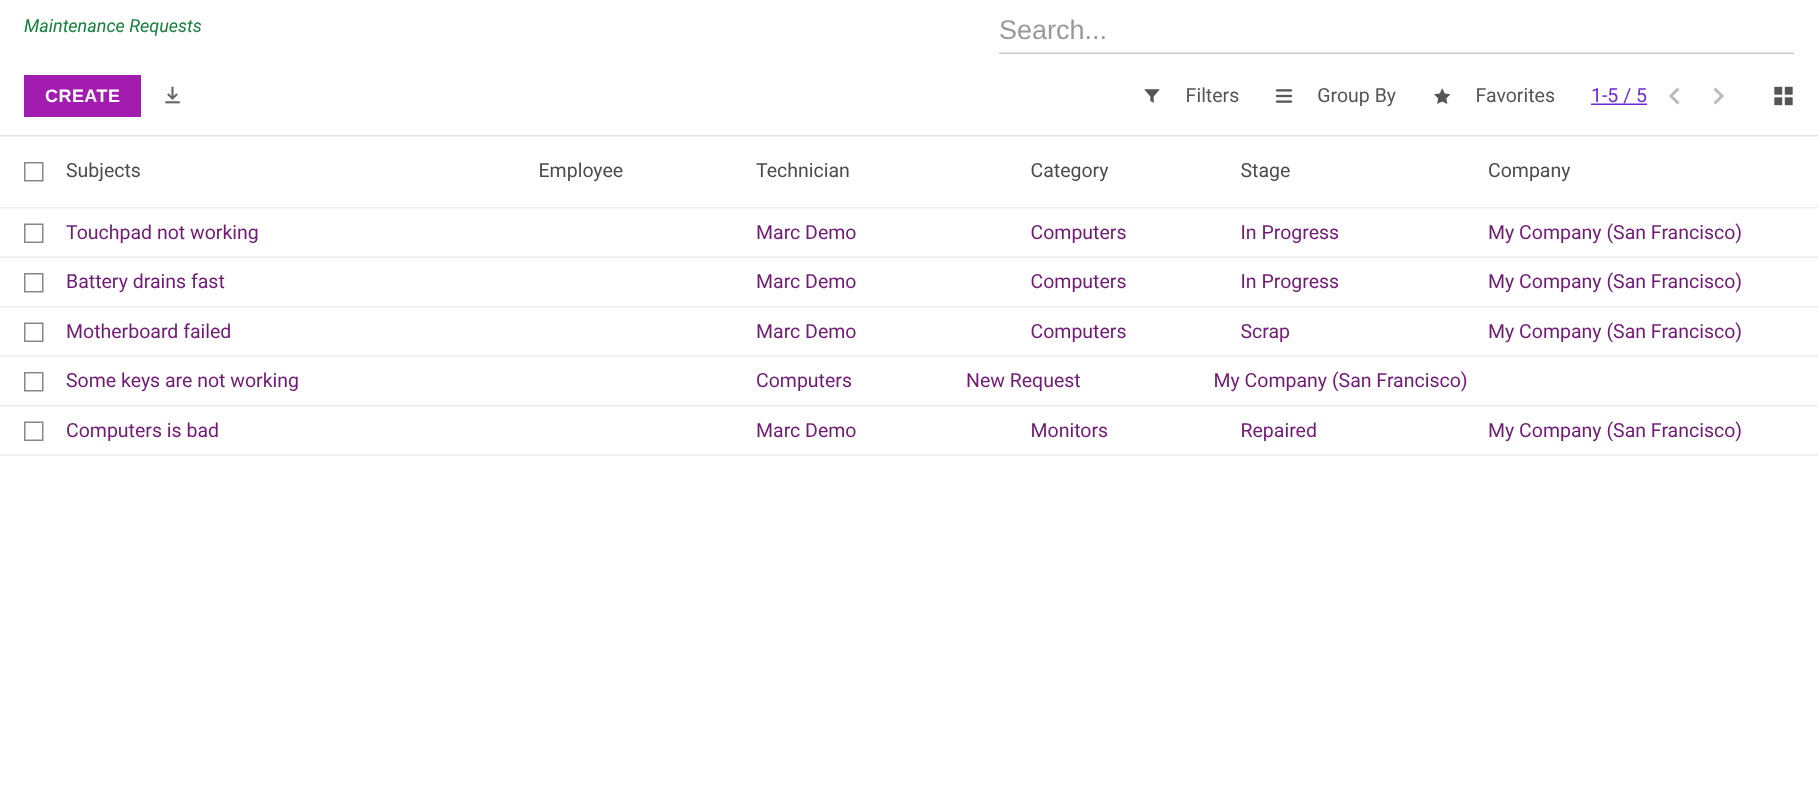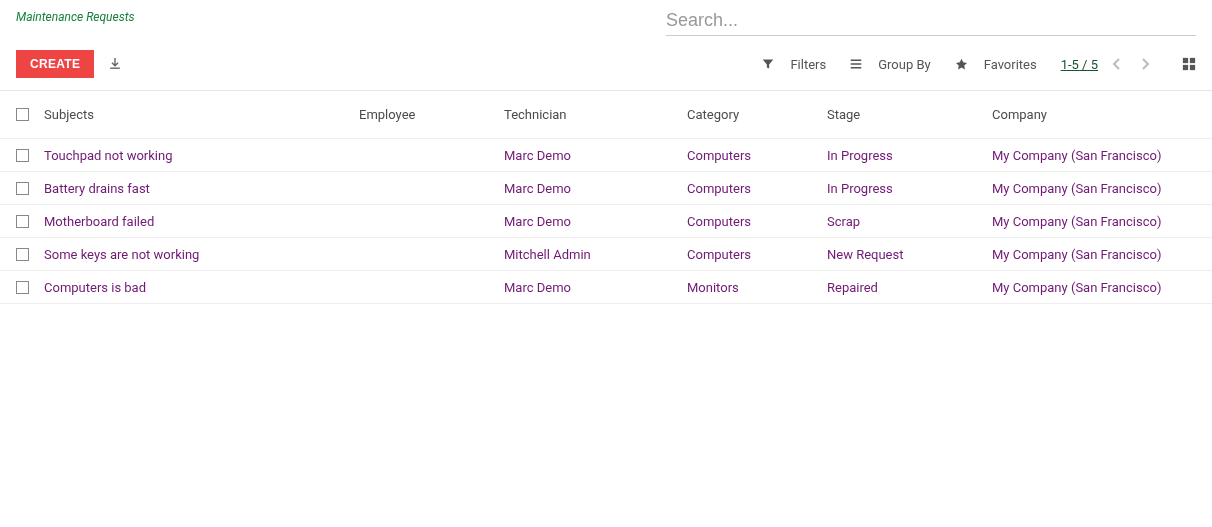--- a/index.html
+++ b/index.html
@@ -37,21 +37,21 @@
   color: #be185d;
   padding: 2px 0;
 }
 .search-input::placeholder { color: #999; }
 .toolbar-row {
   display: flex;
   align-items: center;
   padding: 14px 16px 12px 16px;
 }
 .btn-create {
-  background: #ef4444;
+  background: #a21caf;
   color: #fff;
   border: none;
   font-weight: 700;
   font-size: 12px;
   letter-spacing: 0.3px;
   padding: 7px 14px;
   cursor: pointer;
 }
 .btn-download {
   margin-left: 14px;
@@ -78,21 +78,21 @@
   color: #555;
   cursor: pointer;
   font-size: 13px;
 }
 .pager-group {
   display: flex;
   align-items: center;
   gap: 10px;
   color: #666;
 }
-.pager-text { font-size: 13px; color: #14532d; text-decoration: underline; }
+.pager-text { font-size: 13px; color: #6d28d9; text-decoration: underline; }
 .pager-arrow {
   color: #bbb;
   cursor: pointer;
   padding: 2px 4px;
   display: inline-flex;
 }
 .view-switch {
   color: #555;
   cursor: pointer;
   display: inline-flex;
@@ -248,21 +248,20 @@
         <div class="col-category">Computers</div>
         <div class="col-stage">Scrap</div>
         <div class="col-company">My Company (San Francisco)</div>
       </div>
       <div class="trow">
         <div class="col-check">
           <div class="checkbox"></div>
         </div>
         <div class="col-subject">Some keys are not working</div>
         <div class="col-employee"></div>
-        <div class="col-technician">Mitchell Admin</div>
         <div class="col-category">Computers</div>
         <div class="col-stage">New Request</div>
         <div class="col-company">My Company (San Francisco)</div>
       </div>
       <div class="trow">
         <div class="col-check">
           <div class="checkbox"></div>
         </div>
         <div class="col-subject">Computers is bad</div>
         <div class="col-employee"></div>

